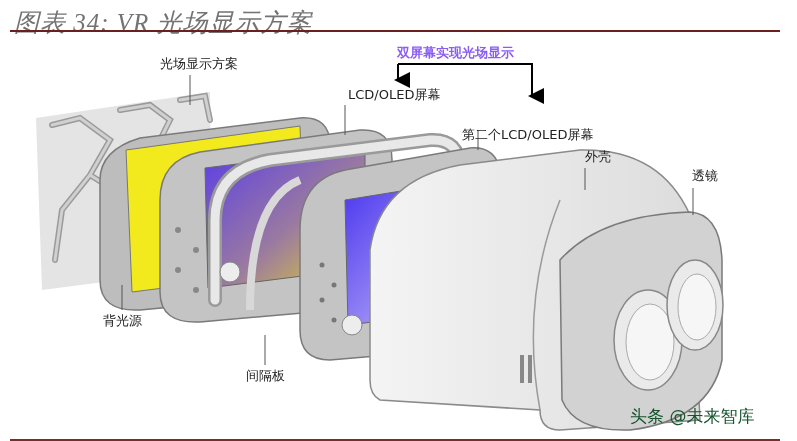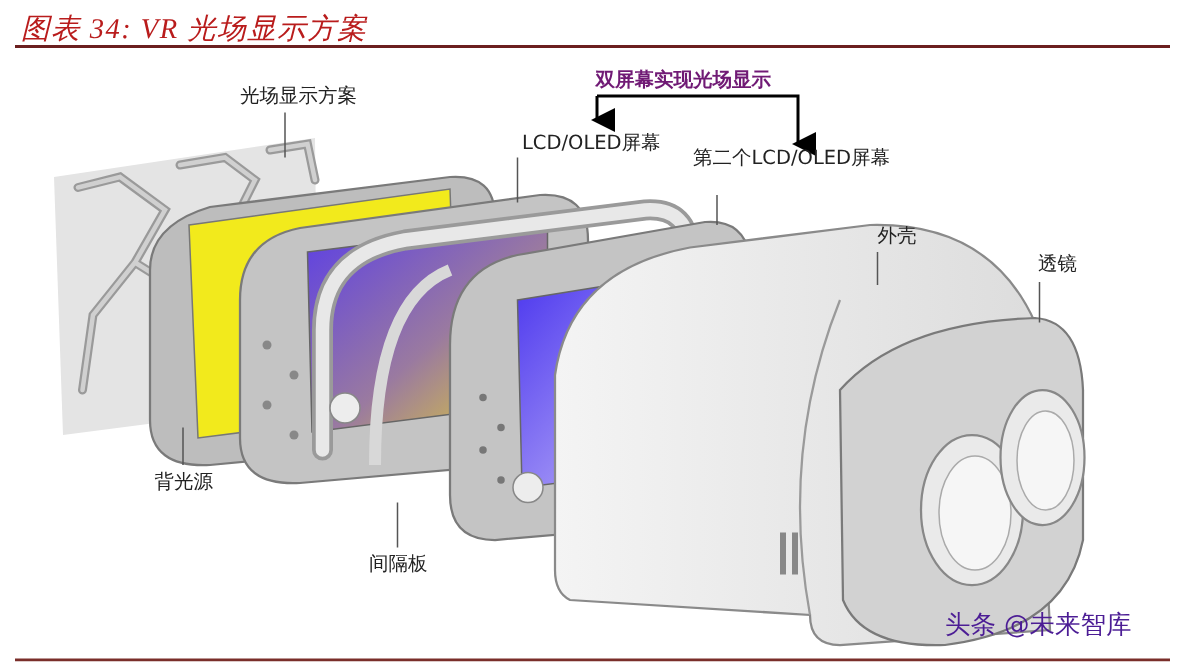--- a/index.html
+++ b/index.html
@@ -1,24 +1,24 @@
 <!DOCTYPE html>
 <html><head>
 <meta charset="utf-8">
 <style>
   html, body { margin:0; padding:0; background:#ffffff; }
   body { width:797px; height:441px; position:relative; overflow:hidden;
          font-family:"DejaVu Sans", sans-serif; }
-  .title { position:absolute; left:14px; top:6px; font-size:19px; font-style:italic;
-           color:#b91c1c; font-family:"Liberation Serif", "DejaVu Serif", serif; letter-spacing:1px; }
+  .title { position:absolute; left:14px; top:6px; font-size:25px; font-style:italic;
+           color:#737373; font-family:"Liberation Serif", "DejaVu Serif", serif; letter-spacing:1px; }
   .rule-top { position:absolute; left:10px; top:30px; width:770px; height:2px; background:#6b1f1f; }
   .rule-bottom { position:absolute; left:10px; top:439px; width:770px; height:1.5px; background:#7a2e2a; }
   .lbl { position:absolute; font-size:13px; color:#222; font-family:"DejaVu Sans", sans-serif; white-space:nowrap; }
-  .lbl-red { position:absolute; font-size:13px; color:#701a75; font-weight:bold; white-space:nowrap; }
-  .watermark { position:absolute; left:630px; top:405px; font-size:17px; color:#4c1d95; white-space:nowrap; }
+  .lbl-red { position:absolute; font-size:13px; color:#8b5cf6; font-weight:bold; white-space:nowrap; }
+  .watermark { position:absolute; left:630px; top:405px; font-size:17px; color:#14532d; white-space:nowrap; }
   svg.drawing { position:absolute; left:0; top:0; }
 </style>
 </head>
 <body>
 
 <div class="title">图表 34: VR 光场显示方案</div>
 <div class="rule-top"></div>
 
 <svg class="drawing" width="797" height="441" viewBox="0 0 797 441">
   <defs>
@@ -105,20 +105,20 @@
 
   <g>
     <path d="M398,64 L398,80" stroke="#000" stroke-width="2" fill="none" marker-end="url(#arr)"></path>
     <path d="M398,64 L532,64 L532,96" stroke="#000" stroke-width="2" fill="none" marker-end="url(#arr)"></path>
   </g>
 </svg>
 
 <div class="lbl-red" style="left:397px;top:44px;">双屏幕实现光场显示</div>
 <div class="lbl" style="left:160px;top:55px;">光场显示方案</div>
 <div class="lbl" style="left:348px;top:86px;">LCD/OLED屏幕</div>
-<div class="lbl" style="left:462px;top:96px;text-align:right;">第二个LCD/OLED屏幕</div>
+<div class="lbl" style="left:462px;top:126px;text-align:right;">第二个LCD/OLED屏幕</div>
 <div class="lbl" style="left:585px;top:148px;font-family:Liberation Mono, monospace;">外壳</div>
 <div class="lbl" style="left:692px;top:167px;">透镜</div>
 <div class="lbl" style="left:103px;top:312px;text-align:right;">背光源</div>
 <div class="lbl" style="left:246px;top:367px;text-align:right;">间隔板</div>
 
 <div class="watermark">头条 @未来智库</div>
 <div class="rule-bottom"></div>
 
 </body></html>

